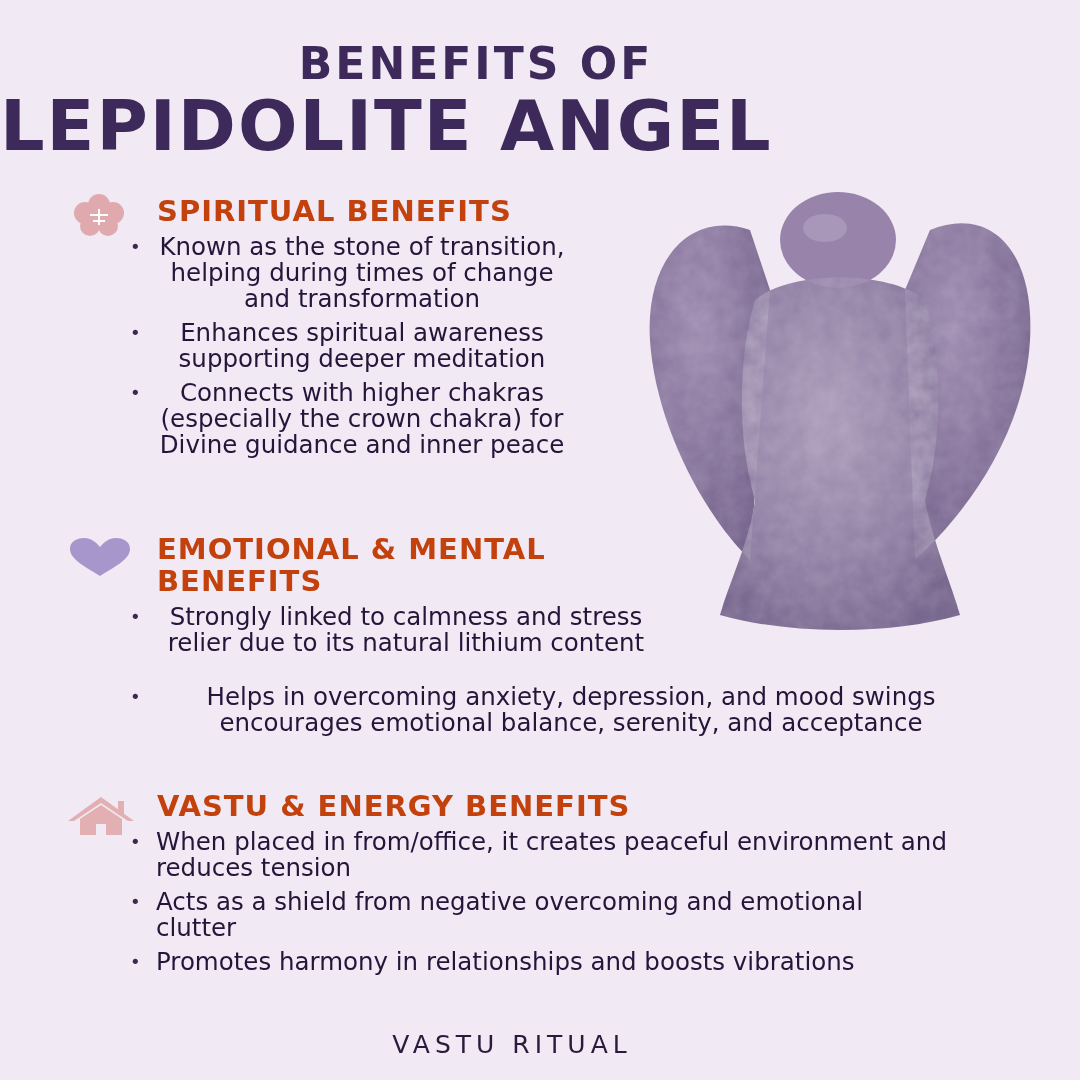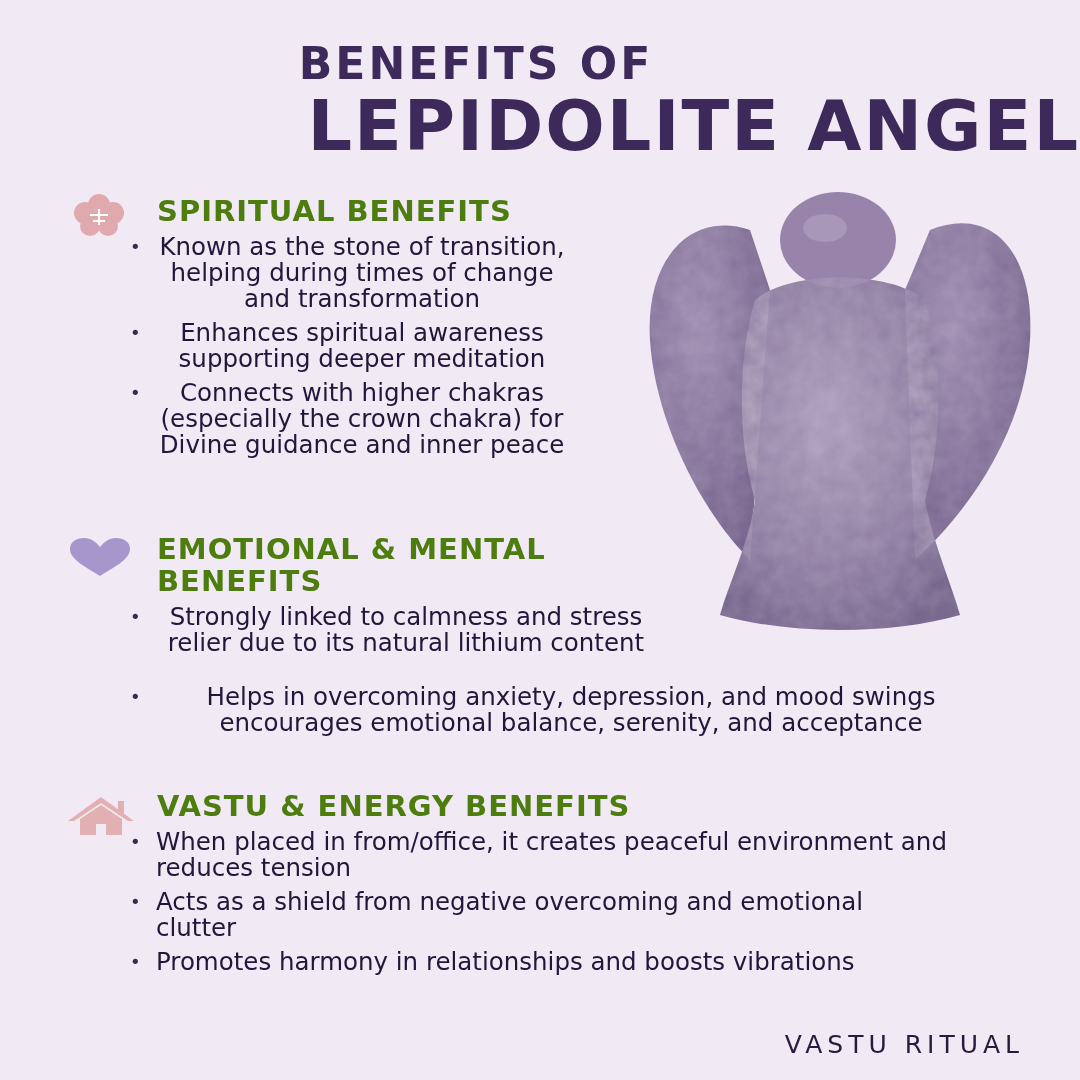--- a/index.html
+++ b/index.html
@@ -8,39 +8,39 @@
     background:#f1e9f3;
     font-family:"DejaVu Sans", sans-serif;
     color:#2a1a3e;
     position:relative;
   }
   .title-1 {
     position:absolute; left:0; top:38px; width:952px; text-align:center;
     font-size:44px; font-weight:bold; letter-spacing:3px; color:#3d2a5a;
   }
   .title-2 {
-    position:absolute; left:0; top:85px; width:1080px; text-align:right;
+    position:absolute; left:0; top:85px; width:1080px; text-align:left;
     font-size:70px; font-weight:bold; letter-spacing:2px; color:#3d2a5a;
   }
   .section { position:absolute; left:0; }
   .sec-head {
-    position:absolute; left:157px; font-weight:bold; color:#4d7c0f;
+    position:absolute; left:157px; font-weight:bold; color:#c2410c;
     font-size:29px; line-height:32px; letter-spacing:1px; white-space:nowrap;
   }
   .icon { position:absolute; }
   ul.bullets { position:absolute; left:128px; margin:0; padding:0; list-style:none; }
   ul.bullets li {
     position:relative; padding-left:28px; font-size:24.5px; line-height:26px;
     color:#24163a; margin-bottom:8px;
   }
   ul.bullets li::before {
     content:"•"; position:absolute; left:2px; top:0; font-size:18px; color:#3a2a50;
   }
   .footer {
-    position:absolute; left:0; top:1030px; width:1024px; text-align:right;
+    position:absolute; left:0; top:1030px; width:1024px; text-align:center;
     font-size:25px; letter-spacing:5px; color:#2a1a3e;
   }
   .angel { position:absolute; left:640px; top:190px; }
 </style>
 </head>
 <body>
 
 <div>
   <div class="title-1">BENEFITS OF</div>
   <div class="title-2">LEPIDOLITE ANGEL</div>

